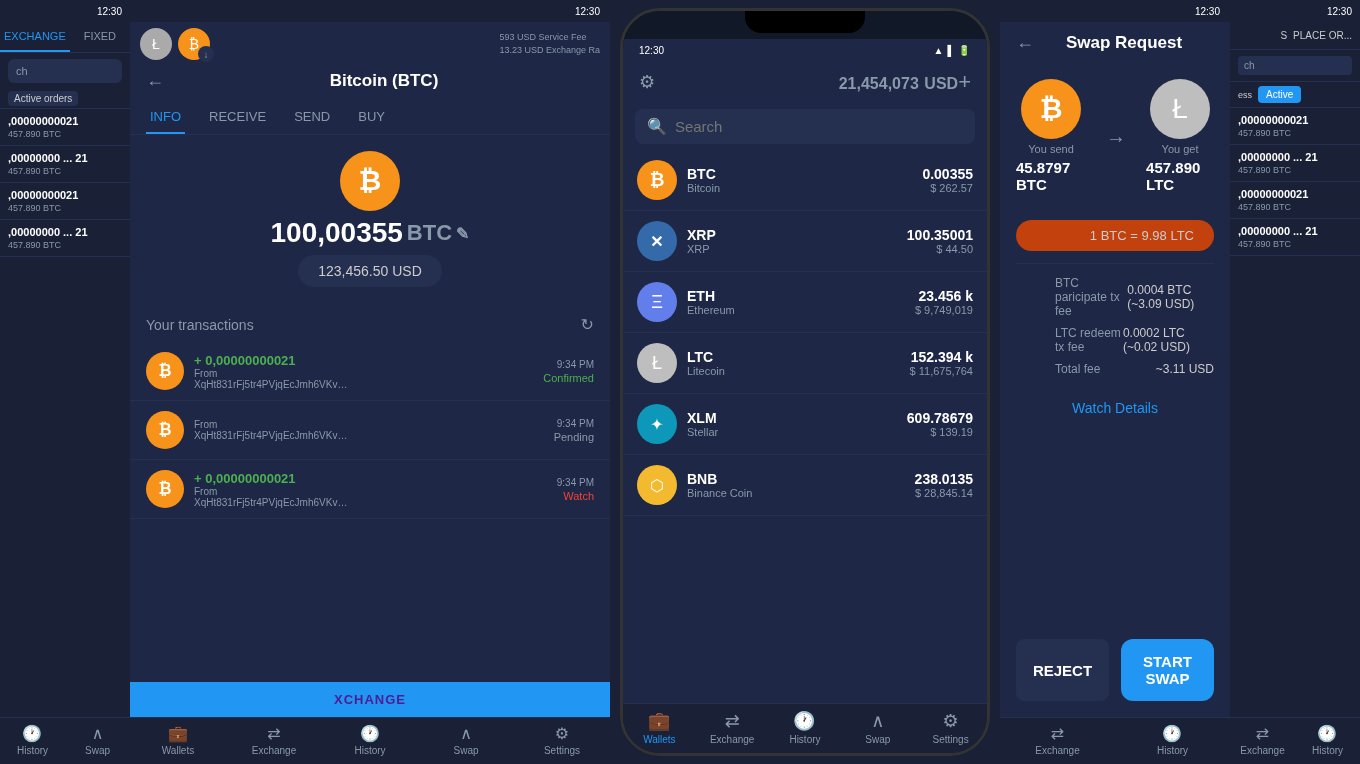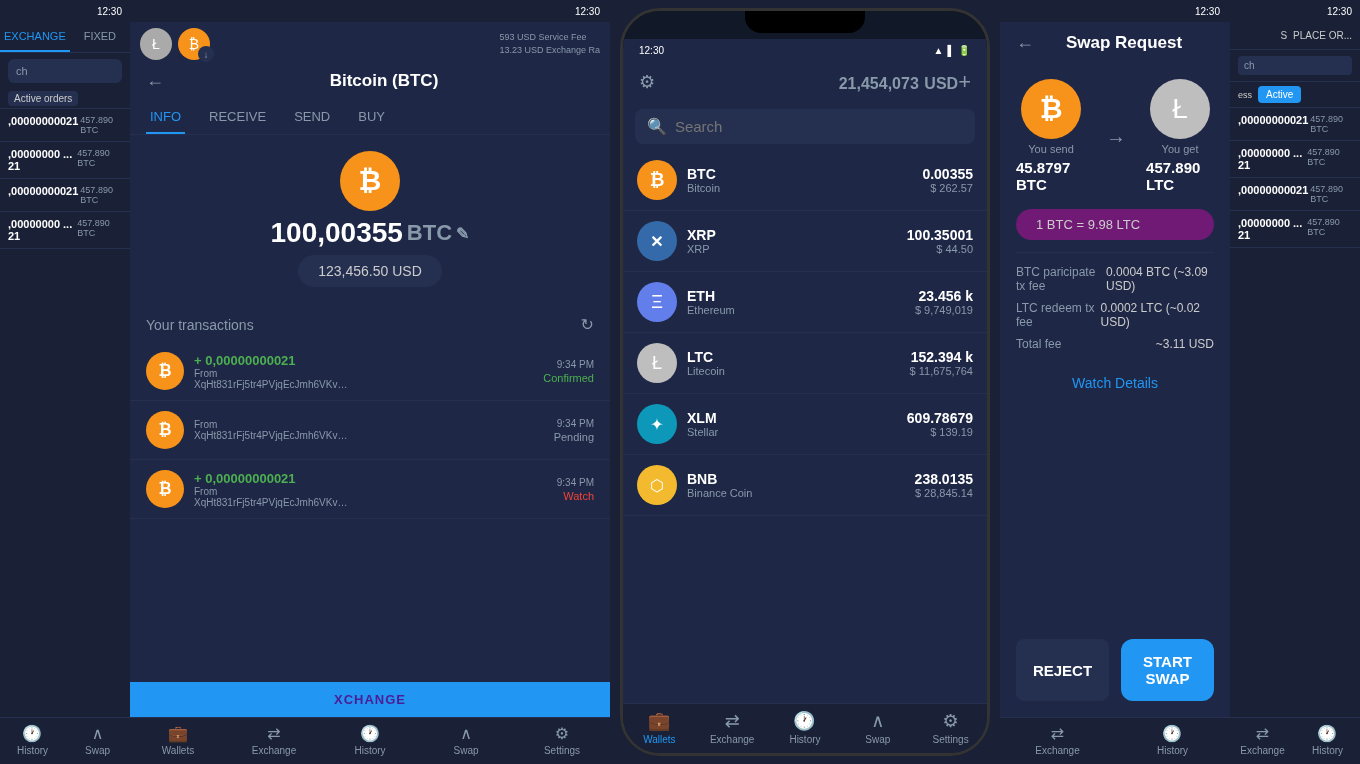--- a/index.html
+++ b/index.html
@@ -516,27 +516,27 @@
       font-weight: 700;
       color: #fff;
     }
 
     .swap-arrow {
       font-size: 20px;
       color: #8899aa;
     }
 
     .swap-rate-badge {
-      background: #701a75;
+      background: #c2410c;
       border-radius: 20px;
       padding: 8px 20px;
       font-size: 13px;
       color: #ccc;
-      text-align: left;
-      margin: 0 16px 12px;
+      text-align: right;
+      margin: 11px 16px 12px;
     }
 
     .swap-divider {
       height: 1px;
       background: #253050;
       margin: 0 16px;
     }
 
     .swap-fees {
       padding: 12px 16px;
@@ -547,20 +547,21 @@
 
     .fee-row {
       display: flex;
       justify-content: space-between;
       align-items: center;
     }
 
     .fee-label {
       font-size: 12px;
       color: #8899aa;
+      margin-left: 39px;
     }
 
     .fee-value {
       font-size: 12px;
       color: #ccc;
     }
 
     .watch-details {
       text-align: center;
       color: #2196F3;
@@ -666,21 +667,21 @@
       background: #253050;
       border-radius: 6px;
       padding: 6px 8px;
       font-size: 11px;
       color: #8899aa;
       margin: 6px 8px;
     }
 
     .exc-strip-row {
       display: flex;
-      flex-direction: row;
+      flex-direction: column;
       padding: 6px 8px;
       border-bottom: 1px solid #253050;
       gap: 2px;
     }
 
     .exc-row-main {
       font-size: 11px;
       color: #fff;
       font-weight: 600;
     }

